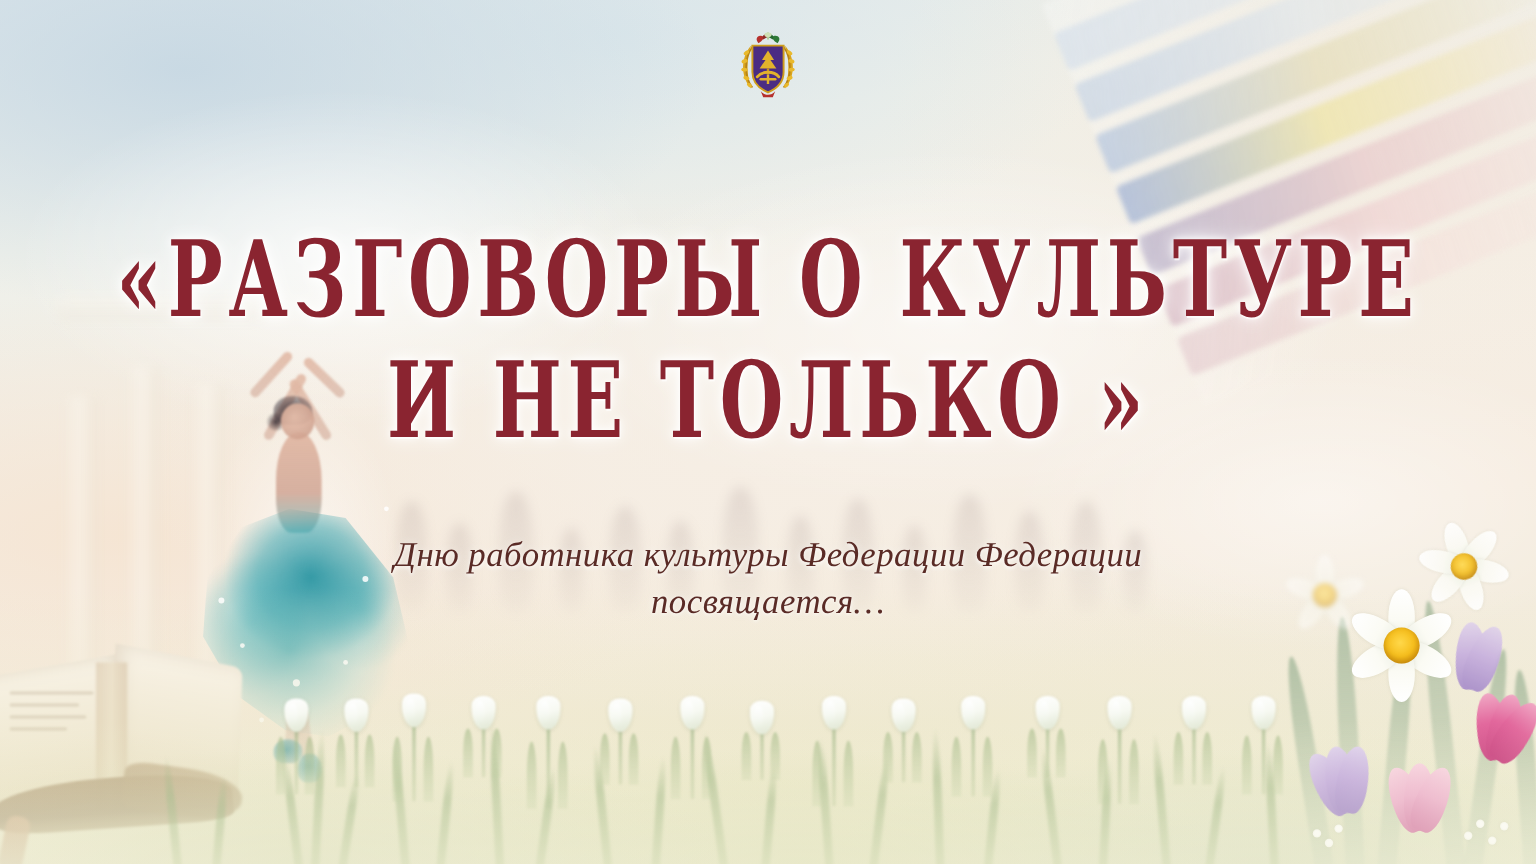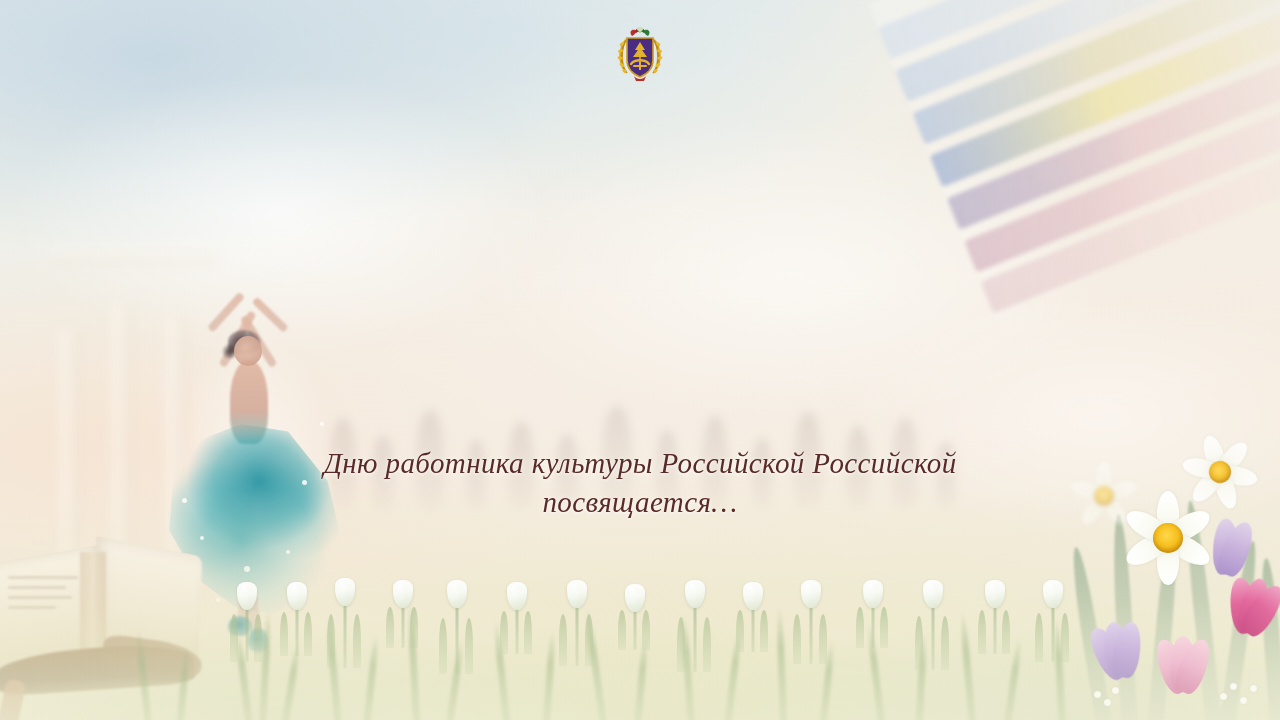--- a/index.html
+++ b/index.html
@@ -653,17 +653,21 @@
 
         <path d="M17 38 C21 33 31 33 35 38" stroke="#e2b22c" stroke-width="2.4" fill="none" stroke-linecap="round"></path>
         <path d="M20 40 L32 40" stroke="#e2b22c" stroke-width="2.2" stroke-linecap="round"></path>
         <path d="M26 36 L26 44" stroke="#e2b22c" stroke-width="2"></path>
 
         <path d="M20 50 C23 54 29 54 32 50 L30 55 H22 Z" fill="#b6302c"></path>
       </svg>
     </div>
   </div>
 
-
-  <div class="subtitle">Дню работника культуры Российской Российской
+  <div class="title-wrap">
+    <div class="title-line l1">«РАЗГОВОРЫ  О  КУЛЬТУРЕ</div>
+    <div class="title-line l2">И  НЕ  ТОЛЬКО  »</div>
+  </div>
+
+  <div class="subtitle">Дню работника культуры Федерации Федерации
 посвящается…</div>
 
 </div>
 
 </body></html>

